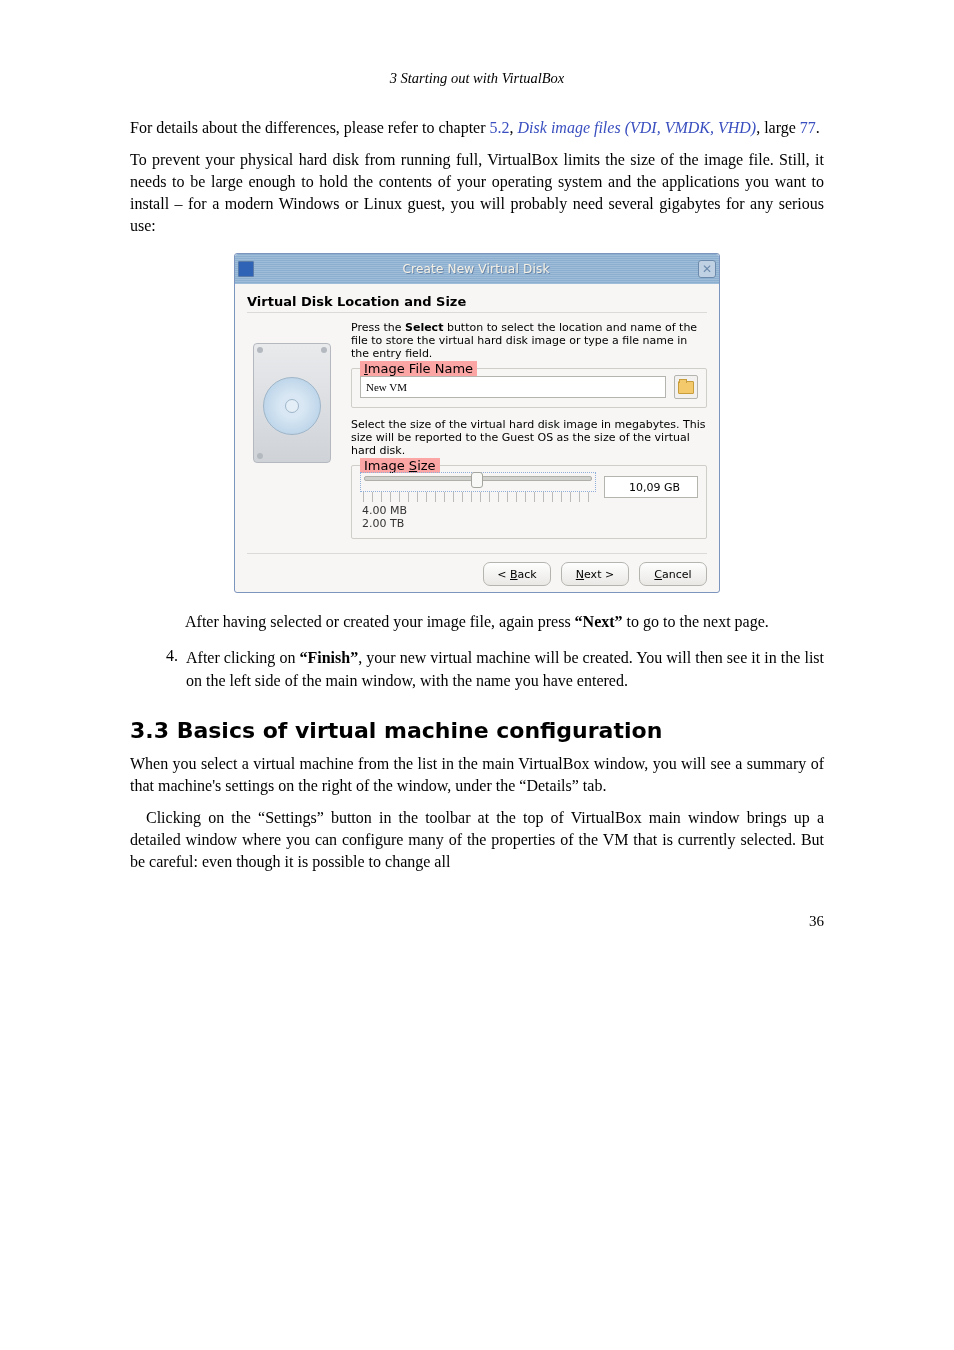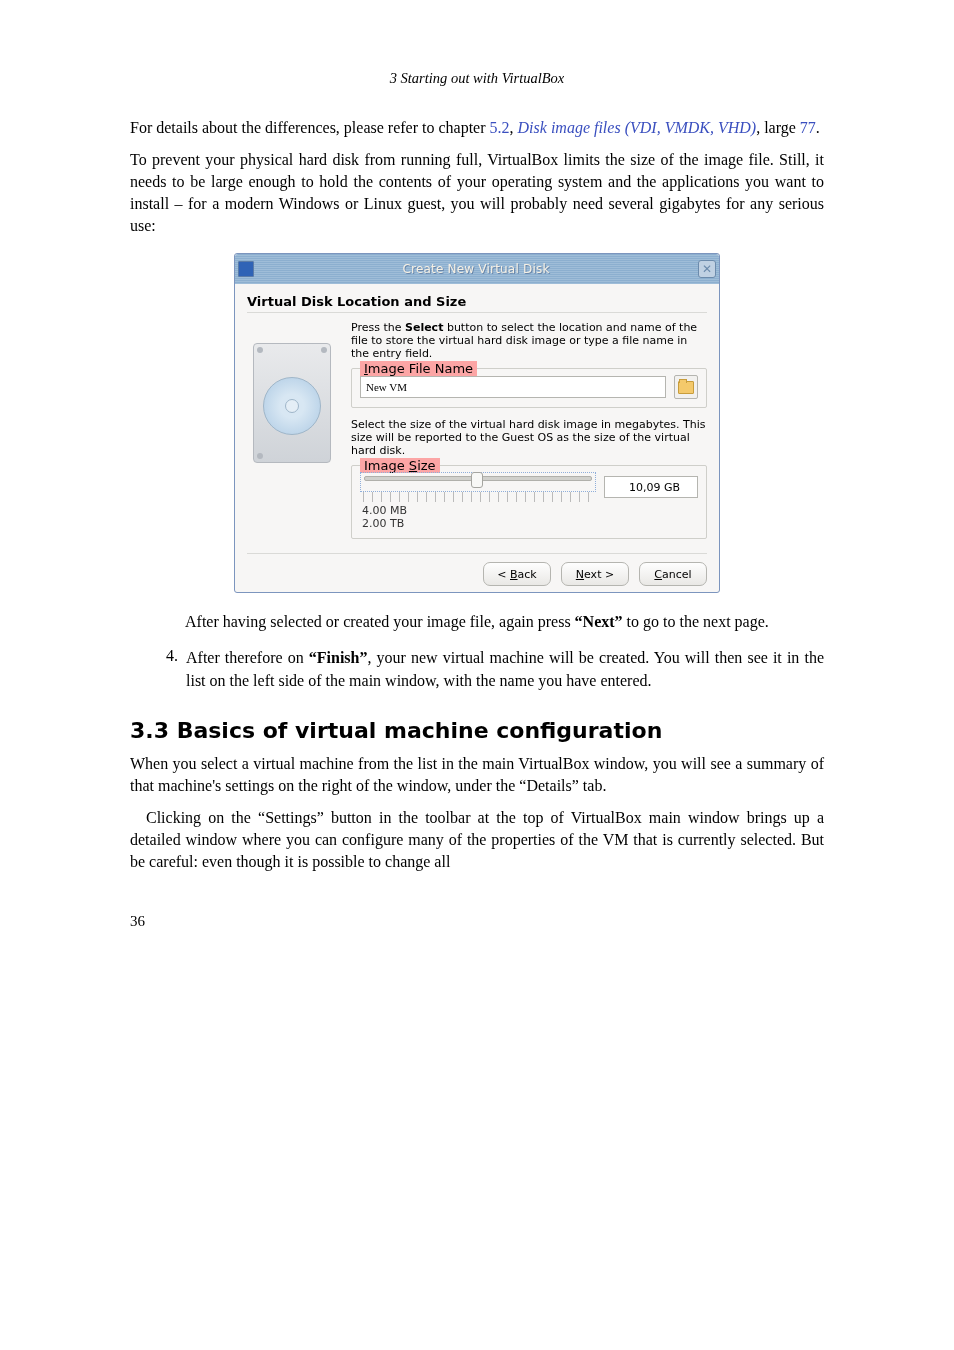--- a/index.html
+++ b/index.html
@@ -313,21 +313,21 @@
   .list-body {
     flex: 1;
     text-align: justify;
     font-size: 16px;
     line-height: 1.38;
   }
   .para-indent {
     text-indent: 16px;
   }
   .page-num {
-    text-align: left;
+    text-align: right;
     font-size: 15px;
     margin-top: 40px;
   }
 </style>
 </head>
 <body>
 
 <div class="page">
   <div class="running-head">3 Starting out with VirtualBox</div>
 
@@ -399,21 +399,21 @@
     </div>
   </div>
 
   <p class="body-text indent-block" style="margin-top:14px">
     <span>After having selected or created your image file, again press </span><b>“Next”</b><span> to go to the next page.</span>
   </p>
 
   <div class="list-item-4">
     <div class="list-num">4.</div>
     <div class="list-body">
-      <span>After therefore on </span><b>“Finish”</b><span>, your new virtual machine will be created. You will then see it in the list on the left side of the main window, with the name you have entered.</span>
+      <span>After clicking on </span><b>“Finish”</b><span>, your new virtual machine will be created. You will then see it in the list on the left side of the main window, with the name you have entered.</span>
     </div>
   </div>
 
   <h2 class="section-head">3.3 Basics of virtual machine configuration</h2>
 
   <p class="body-text para no-first-indent">When you select a virtual machine from the list in the main VirtualBox window, you will see a summary of that machine's settings on the right of the window, under the “Details” tab.</p>
 
   <p class="body-text para para-indent">Clicking on the “Settings” button in the toolbar at the top of VirtualBox main window brings up a detailed window where you can configure many of the properties of the VM that is currently selected. But be careful: even though it is possible to change all</p>
 
   <div class="page-num">36</div>

